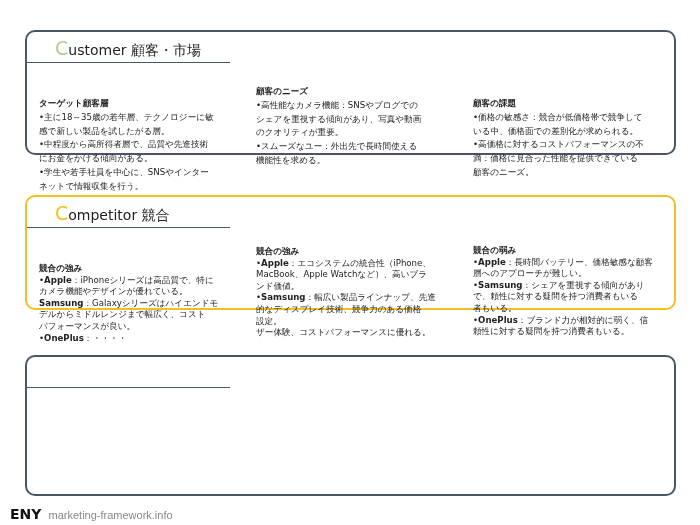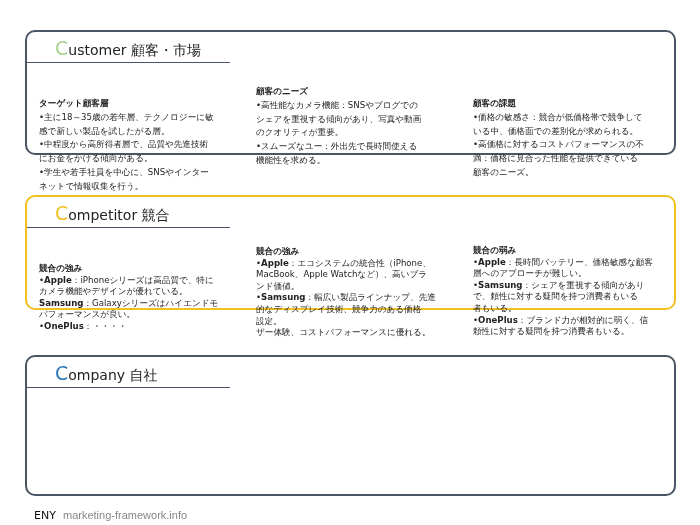--- a/index.html
+++ b/index.html
@@ -61,21 +61,21 @@
     .competitor .col2 { left: 229px; top: 21px; width: 200px; }
     .competitor .col3 { left: 446px; top: 20px; width: 200px; }
 
     .footer {
       position: absolute;
       left: 10px;
       top: 507px;
       white-space: nowrap;
       line-height: 14px;
     }
-    .footer .brand { font-weight: normal; font-size: 11px; color: #111; font-family: "DejaVu Sans", sans-serif; margin-left: 24px; }
+    .footer .brand { font-weight: bold; font-size: 14px; color: #111; font-family: "DejaVu Sans", sans-serif; }
     .footer .site { font-size: 11px; color: #888; margin-left: 2px; font-family: "Liberation Sans", sans-serif; }
   </style>
 </head>
 <body>
 
 <div class="box customer">
   <div class="title"><span class="cap">C</span><span>ustomer 顧客・市場</span></div>
   <div class="title-rule"></div>
 
   <div class="col col1">
@@ -109,20 +109,21 @@
 
 <div class="box competitor">
   <div class="title"><span class="cap">C</span><span>ompetitor 競合</span></div>
   <div class="title-rule"></div>
 
   <div class="col col1">
     <span class="head">競合の強み</span>
     <span class="line"><span>•</span><b>Apple</b><span>：iPhoneシリーズは高品質で、特に</span></span>
     <span class="line">カメラ機能やデザインが優れている。</span>
     <span class="line"><span></span><b>Samsung</b><span>：Galaxyシリーズはハイエンドモ</span></span>
+    <span class="line">デルからミドルレンジまで幅広く、コスト</span>
     <span class="line">パフォーマンスが良い。</span>
     <span class="line"><span>•</span><b>OnePlus</b><span>：・・・・</span></span>
   </div>
 
   <div class="col col2">
     <span class="head">競合の強み</span>
     <span class="line"><span>•</span><b>Apple</b><span>：エコシステムの統合性（iPhone、</span></span>
     <span class="line">MacBook、Apple Watchなど）、高いブラ</span>
     <span class="line">ンド価値。</span>
     <span class="line"><span>•</span><b>Samsung</b><span>：幅広い製品ラインナップ、先進</span></span>
@@ -137,20 +138,19 @@
     <span class="line">層へのアプローチが難しい。</span>
     <span class="line"><span>•</span><b>Samsung</b><span>：シェアを重視する傾向があり</span></span>
     <span class="line">で、頼性に対する疑問を持つ消費者もいる</span>
     <span class="line">者もいる。</span>
     <span class="line"><span>•</span><b>OnePlus</b><span>：ブランド力が相対的に弱く、信</span></span>
     <span class="line">頼性に対する疑問を持つ消費者もいる。</span>
   </div>
 </div>
 
 <div class="box company">
-  <div class="title"><span class="cap">C</span><span>ompany 自社</span></div>
   <div class="title-rule"></div>
 </div>
 
 <div class="footer">
   <span class="brand">ENY</span>
   <span class="site">marketing-framework.info</span>
 </div>
 
 </body></html>

